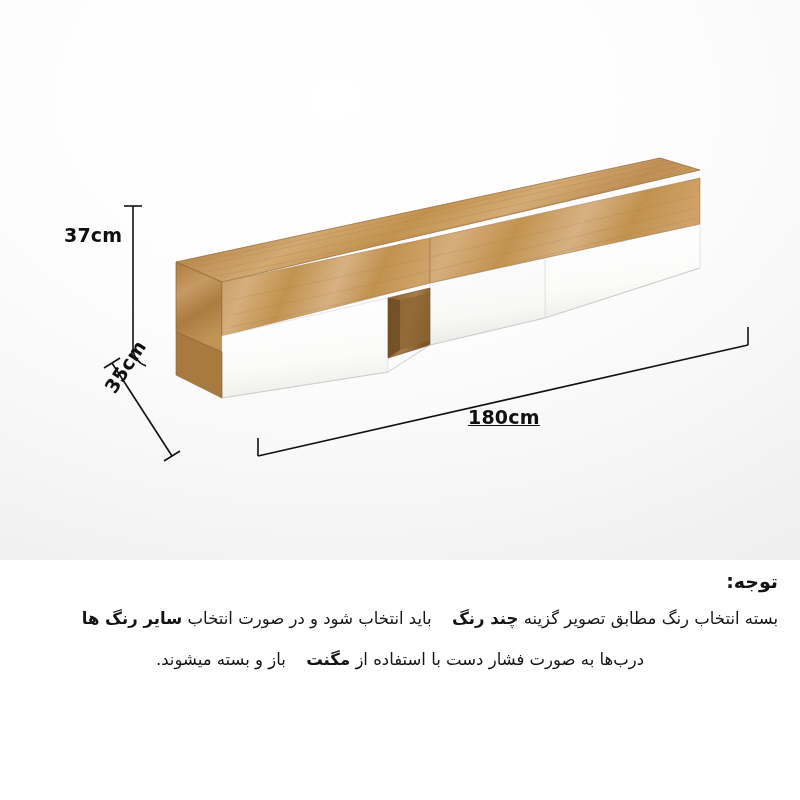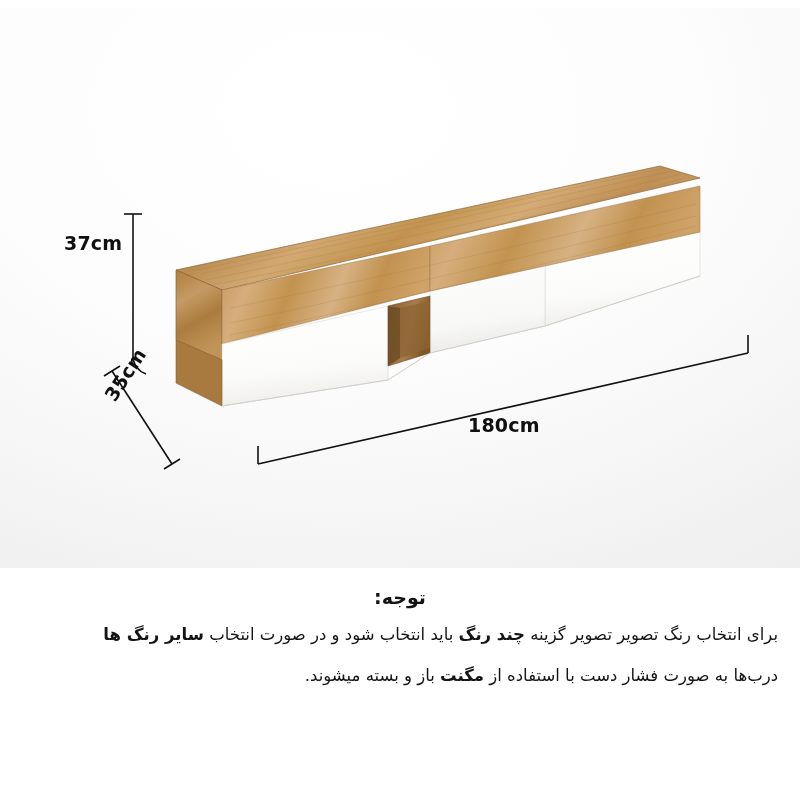--- a/index.html
+++ b/index.html
@@ -9,21 +9,21 @@
   body {
     width: 800px;
     height: 800px;
     background: #ffffff;
     font-family: "DejaVu Sans", sans-serif;
     overflow: hidden;
     position: relative;
   }
   .stage {
     position: absolute;
-    left: 0; top: 8px;
+    left: 0; top: 0;
     width: 800px;
     height: 632px;
   }
   .bg-gradient {
     position: absolute;
     left: 0; top: 0;
     width: 800px;
     height: 560px;
     background: radial-gradient(ellipse 900px 620px at 42% 18%, #ffffff 0%, #fdfdfd 38%, #f7f7f7 62%, #f1f1f1 80%, #ededed 100%);
   }
@@ -47,51 +47,54 @@
   }
   #dim-depth-label {
     left: 100px;
     top: 385px;
     transform: rotate(-57deg);
     transform-origin: left top;
   }
   #dim-width-label {
     left: 468px;
     top: 406px;
+    text-decoration: underline;
   }
   .notes {
     position: absolute;
     left: 0;
     top: 560px;
     width: 800px;
     height: 240px;
     direction: rtl;
     text-align: right;
     padding: 0 22px 0 22px;
     box-sizing: border-box;
     font-family: "DejaVu Sans", sans-serif;
   }
   .notes-title {
     font-size: 19px;
     font-weight: bold;
     color: #141414;
-    margin-top: 18px;
+    margin-top: 10px;
     margin-bottom: 12px;
-    text-align: center;
+    text-align: right;
   }
   .note-line {
     font-size: 16.5px;
     color: #141414;
     line-height: 1.85;
     text-align: right;
   }
   .note-center {
+    text-align: center;
   }
   .note-line b {
     font-weight: bold;
+    margin-left: 15px;
   }
   .spacer-10 { height: 10px; }
 </style>
 </head>
 <body>
 
 <div class="stage">
   <div class="bg-gradient"></div>
 
   <svg class="diagram" viewBox="0 0 800 560">
@@ -199,19 +202,19 @@
 
   <div class="dim-label" id="dim-height-label">37cm</div>
 
   <div class="dim-label" id="dim-depth-label">35cm</div>
 
   <div class="dim-label" id="dim-width-label">180cm</div>
 
   <div class="notes">
     <div class="notes-title">توجه:</div>
     <div id="notes-body">
-        <div class="note-line"><span>برای انتخاب رنگ تصویر تصویر گزینه </span><b>چند رنگ</b><span> باید انتخاب شود و در صورت انتخاب </span><b>سایر رنگ ها</b></div>
+        <div class="note-line"><span>بسته انتخاب رنگ مطابق تصویر گزینه </span><b>چند رنگ</b><span> باید انتخاب شود و در صورت انتخاب </span><b>سایر رنگ ها</b></div>
         <div class="spacer-10"></div>
         <div class="note-line note-center"><span>درب‌ها  به صورت فشار دست با استفاده از </span><b>مگنت</b><span> باز و بسته میشوند.</span></div>
         <div class="spacer-10"></div>
       </div>
   </div>
 </div>
 
 </body></html>

